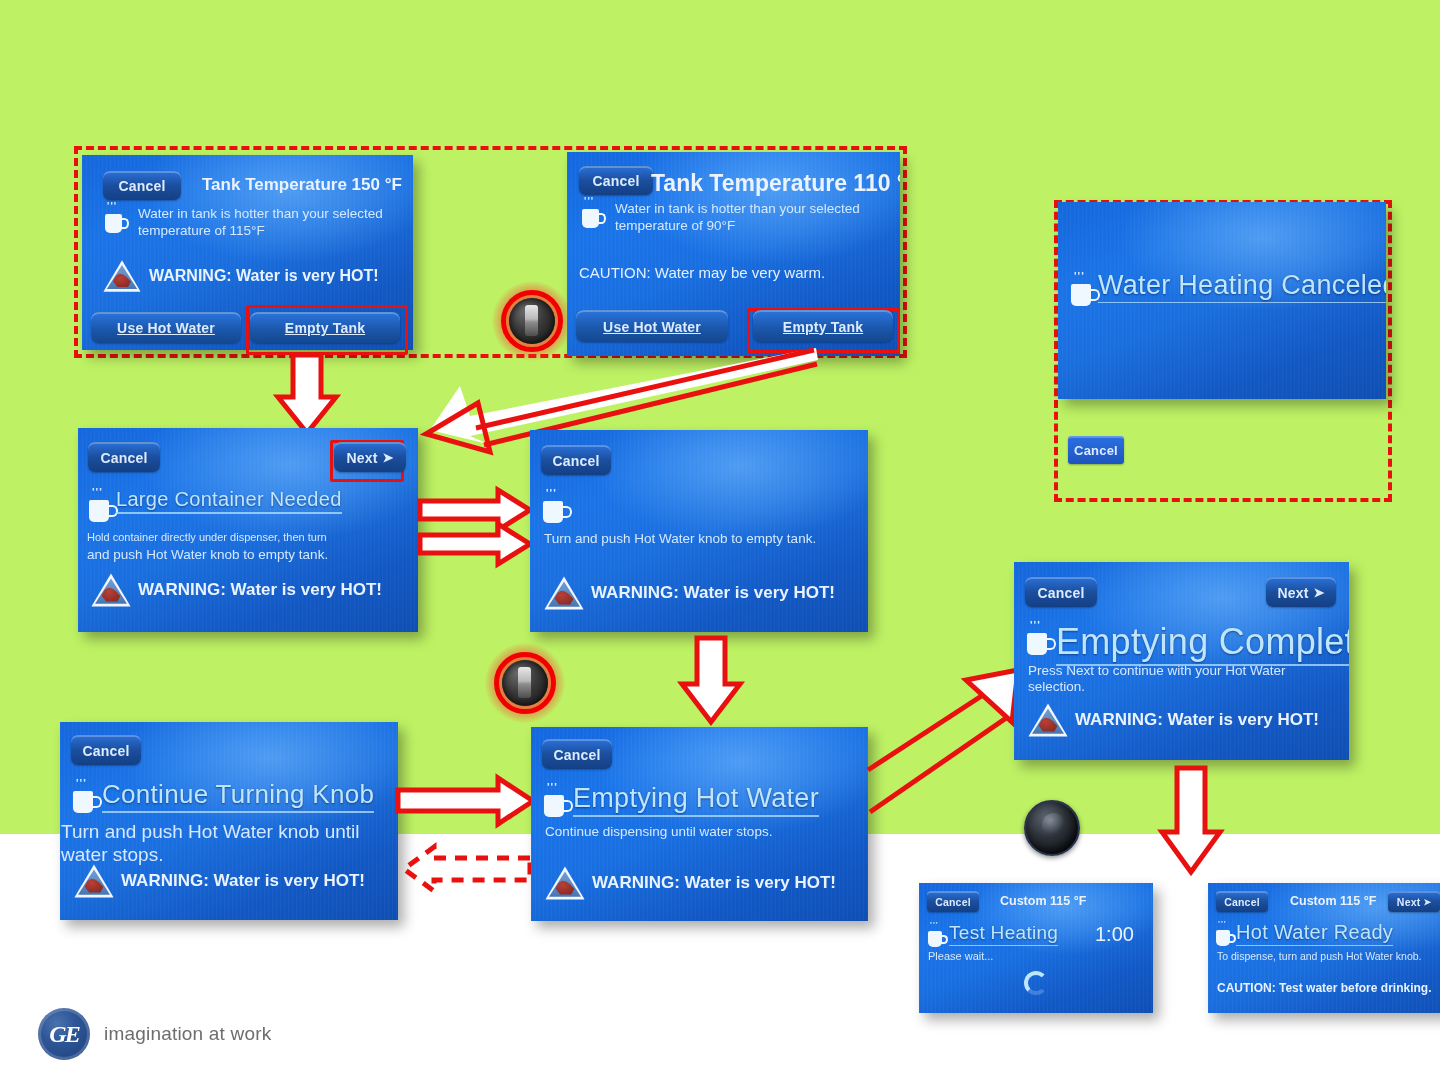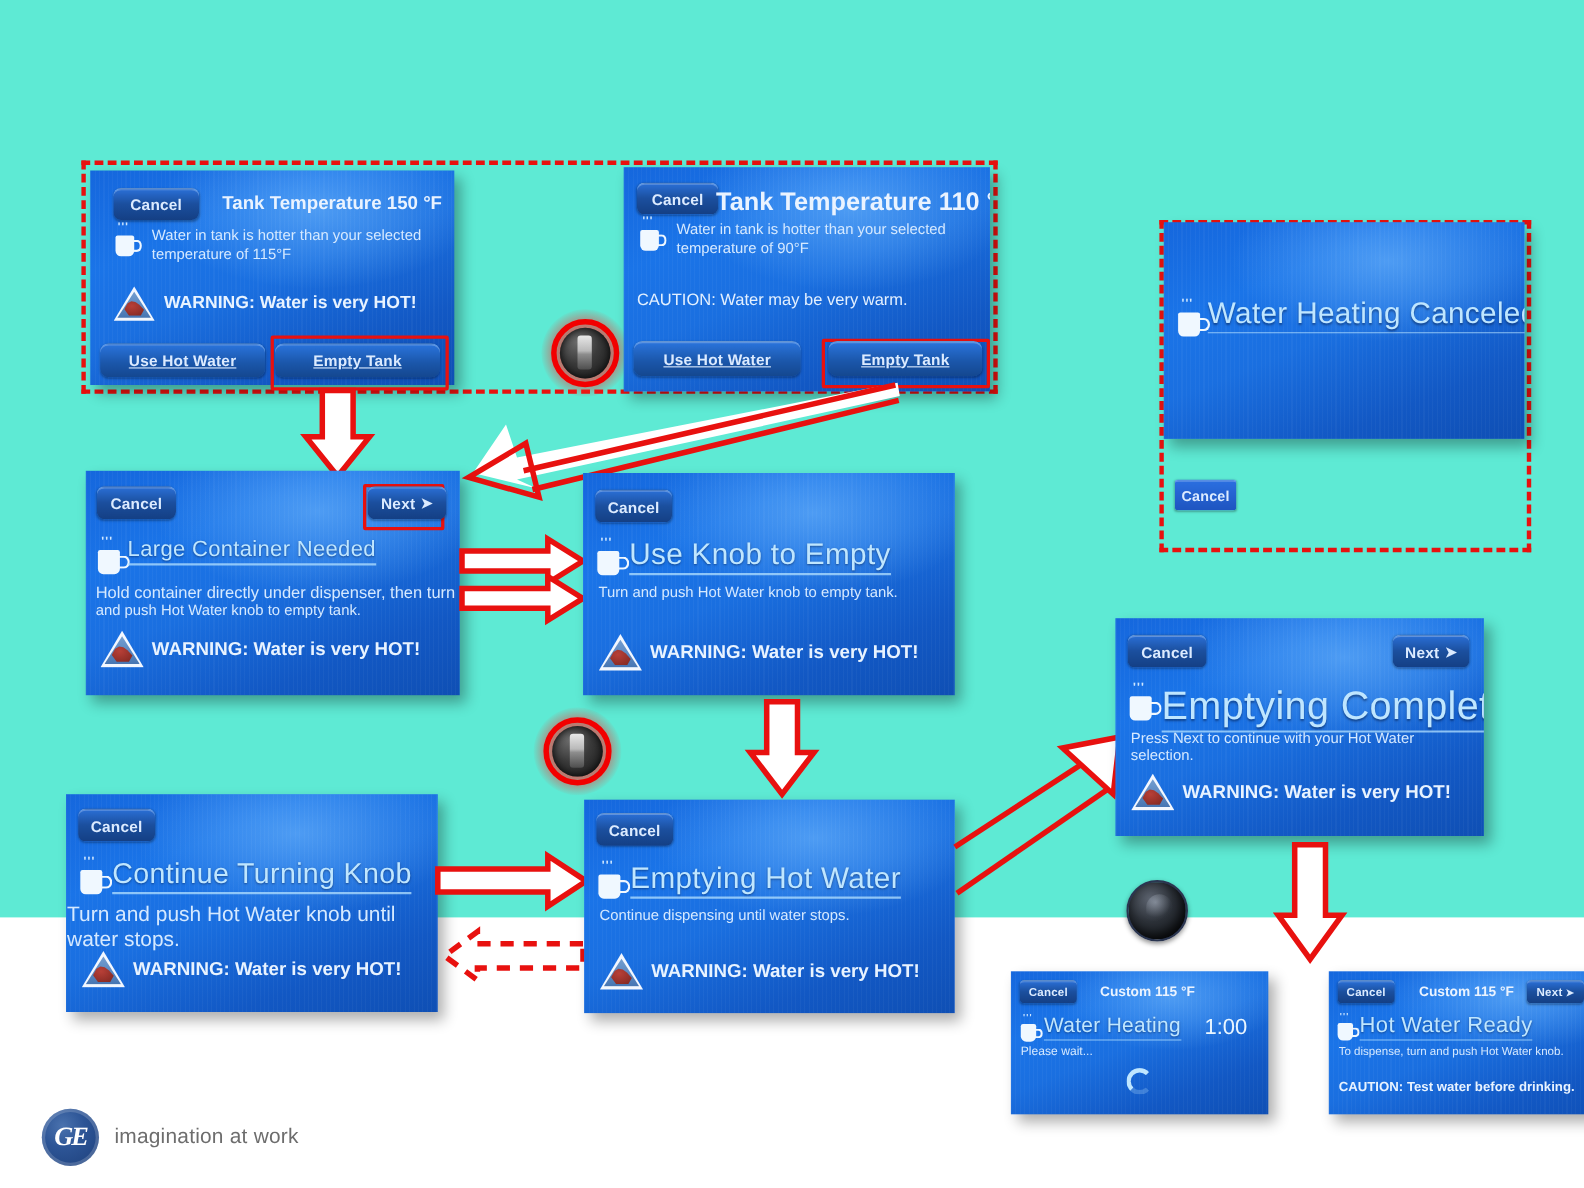--- a/index.html
+++ b/index.html
@@ -4,21 +4,21 @@
 <title>GE Hot Water Dispenser Flow</title>
 <style>
   * { box-sizing: border-box; }
   html, body {
     margin: 0; padding: 0;
     width: 1440px; height: 1080px;
     background: #ffffff;
     font-family: "Liberation Sans", sans-serif;
     overflow: hidden;
   }
-  #stage { position: relative; width: 1440px; height: 834px; background:#5eead4; }
+  #stage { position: relative; width: 1440px; height: 834px; background:#bef264; }
 
   
   .lcd {
     position: absolute;
     background:
       radial-gradient(ellipse 70% 60% at 62% 18%, rgba(120,190,255,0.55) 0%, rgba(120,190,255,0) 62%),
       linear-gradient(158deg, #1567dd 0%, #1a74e8 28%, #1a6fe0 50%, #1258c4 78%, #0f4fb4 100%);
     color: #eaf4ff;
     overflow: hidden;
     box-shadow: 0 2px 6px rgba(0,0,0,0.35);
@@ -240,21 +240,21 @@
       <span style="margin-left:5px; font-size:13px;">➤</span>
     </div>
 
     <div class="cup" style="left:10px; top:62px; width:30px; height:34px;">
       <div class="steam" style="left:4px; top:-1px; font-size:11px;">'''</div>
       <div class="body" style="left:1px; top:10px; width:20px; height:22px;"></div>
       <div class="handle" style="left:19px; top:15px; width:11px; height:12px;"></div>
     </div>
     <div class="big-title" style="left:38px; top:60px; font-size:20px; border-bottom-width:2px;">Large Container Needed</div>
 
-    <div class="body-txt" style="left:9px; top:103px; font-size:15px;">Hold container directly under dispenser, then turn</div>
+    <div class="body-txt" style="left:9px; top:103px; font-size:11px;">Hold container directly under dispenser, then turn</div>
     <div class="body-txt" style="left:9px; top:119px; font-size:13.5px;">and push Hot Water knob to empty tank.</div>
 
     <div class="tri" style="left:13px; top:144px; width:40px; height:36px;">
       <div class="sh"></div>
         <div class="sh2"></div>
         <div class="hand"></div>
     </div>
     <div class="warn-txt" style="left:60px; top:152px; font-size:17px;">WARNING: Water is very HOT!</div>
   </div>
   <div class="hl" style="left:330px; top:440px; width:74px; height:42px;"></div>
@@ -271,21 +271,20 @@
   </div>
 
   <div class="lcd shadowbox" style="left:530px; top:430px; width:338px; height:202px;">
     <div class="btn" style="left:11px; top:15px; width:70px; height:30px; font-size:14px;">Cancel</div>
 
     <div class="cup" style="left:12px; top:61px; width:30px; height:34px;">
       <div class="steam" style="left:4px; top:-1px; font-size:11px;">'''</div>
       <div class="body" style="left:1px; top:10px; width:20px; height:22px;"></div>
       <div class="handle" style="left:19px; top:15px; width:11px; height:12px;"></div>
     </div>
-    <div class="big-title" style="left:42px; top:59px; font-size:27px; border-bottom-width:2px;">Use Knob to Empty</div>
 
     <div class="body-txt" style="left:14px; top:101px; font-size:13.5px;">Turn and push Hot Water knob to empty tank.</div>
 
     <div class="tri" style="left:14px; top:145px; width:40px; height:36px;">
       <div class="sh"></div>
         <div class="sh2"></div>
         <div class="hand"></div>
     </div>
     <div class="warn-txt" style="left:61px; top:153px; font-size:17px;">WARNING: Water is very HOT!</div>
   </div>
@@ -396,21 +395,21 @@
 
   <div class="lcd shadowbox" style="left:919px; top:883px; width:234px; height:130px;">
     <div class="btn" style="left:8px; top:8px; width:52px; height:21px; font-size:10.5px; border-radius:4px;">Cancel</div>
     <div class="hdr-title" style="left:81px; top:11px; font-size:12.5px;">Custom 115 °F</div>
 
     <div class="cup" style="left:8px; top:41px; width:22px; height:25px;">
       <div class="steam" style="left:3px; top:-1px; font-size:8px;">'''</div>
       <div class="body" style="left:1px; top:7px; width:14px; height:16px;"></div>
       <div class="handle" style="left:13px; top:11px; width:8px; height:9px;"></div>
     </div>
-    <div class="big-title" style="left:30px; top:39px; font-size:19px; border-bottom-width:1px;">Water Heating</div>
+    <div class="big-title" style="left:30px; top:39px; font-size:19px; border-bottom-width:1px;">Test Heating</div>
     <div class="hdr-title" style="left:176px; top:40px; font-size:20px; color:#eaf6ff; font-weight:400;">1:00</div>
 
     <div class="body-txt" style="left:9px; top:67px; font-size:11px;">Please wait...</div>
 
     <div class="spinner" style="left:105px; top:88px; width:24px; height:24px;"></div>
   </div>
 
   <div class="lcd shadowbox" style="left:1208px; top:883px; width:272px; height:130px;">
     <div class="btn" style="left:8px; top:8px; width:52px; height:21px; font-size:10.5px; border-radius:4px;">Cancel</div>
     <div class="hdr-title" style="left:82px; top:11px; font-size:12.5px;">Custom 115 °F</div>

